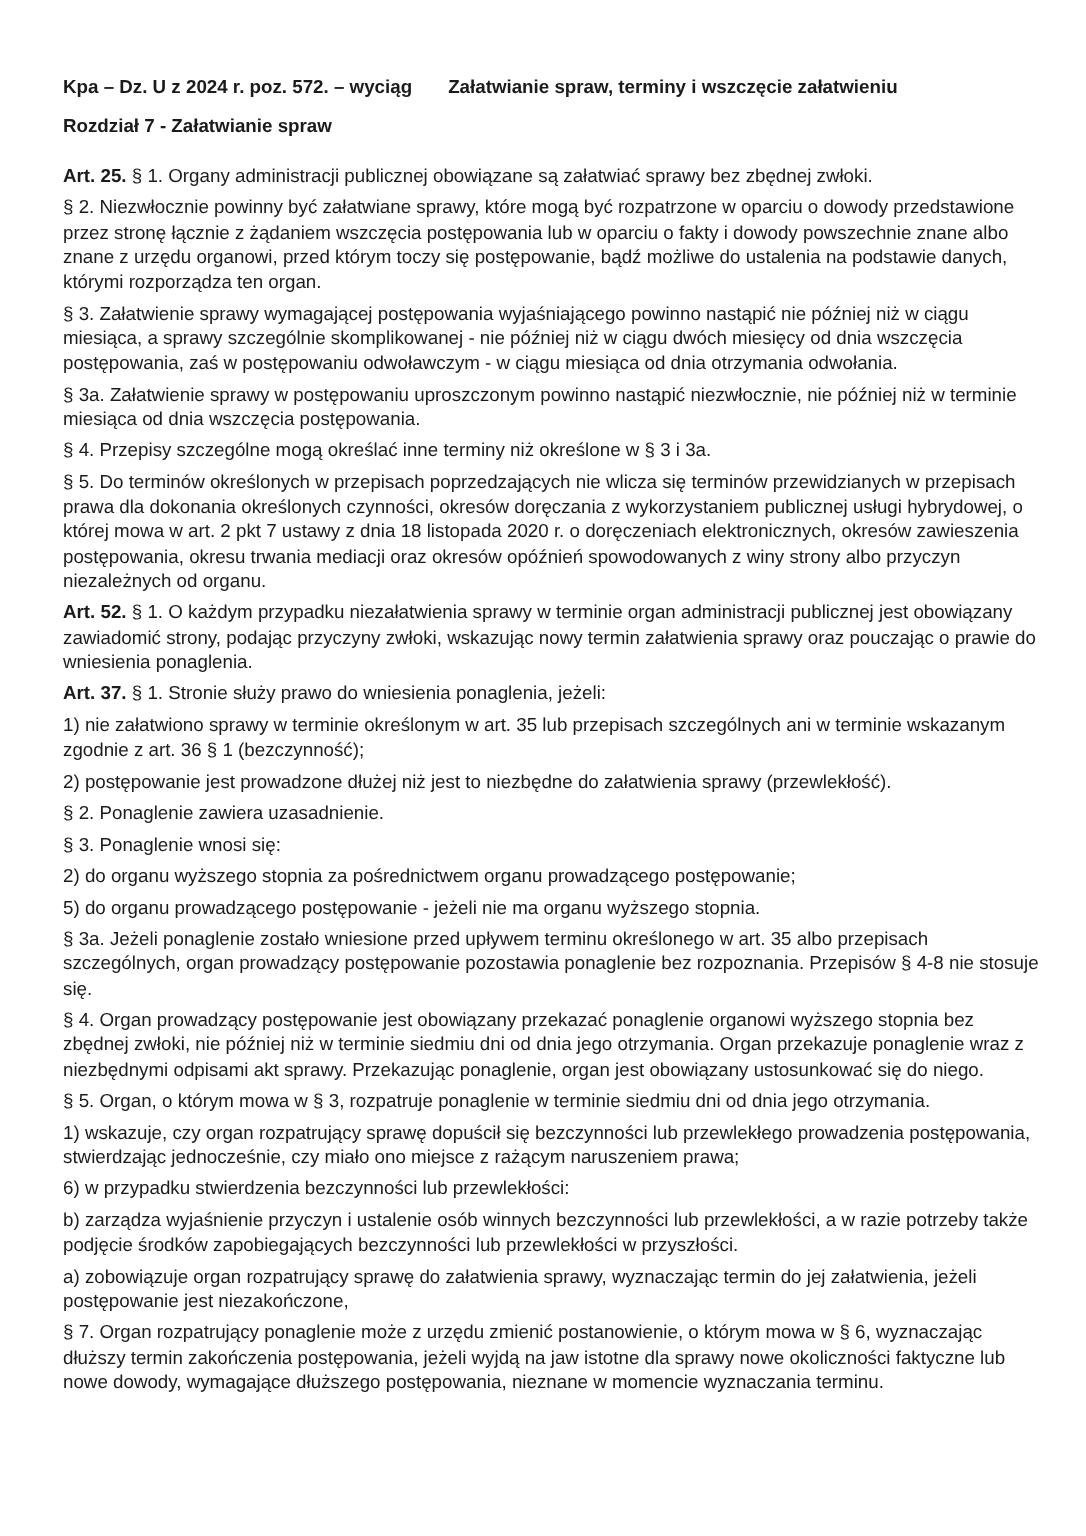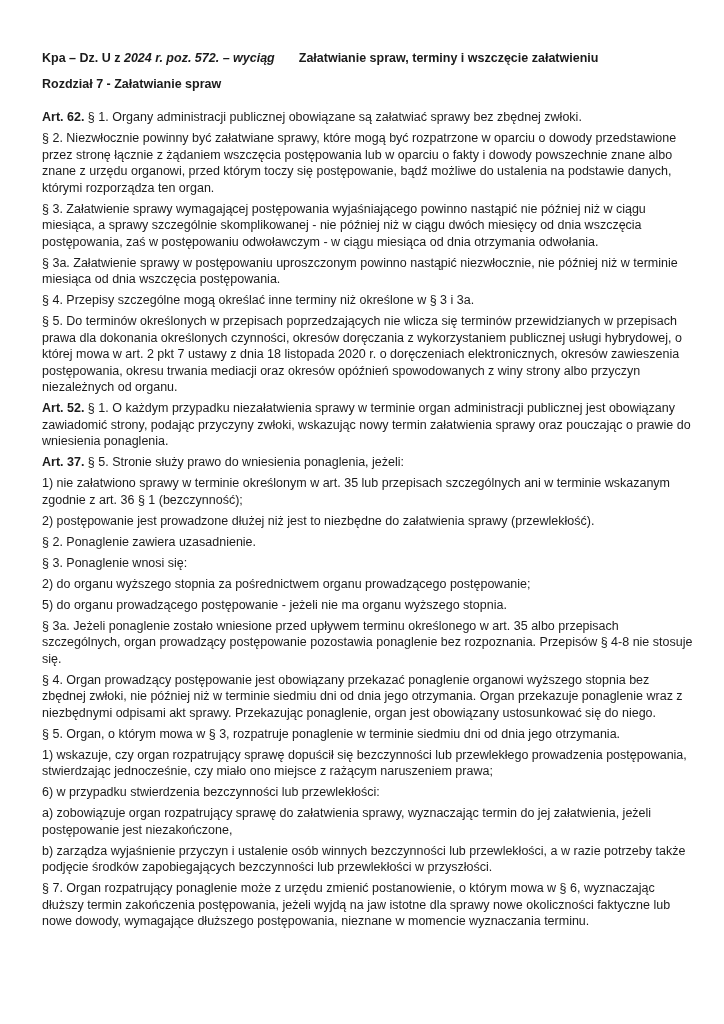--- a/index.html
+++ b/index.html
@@ -29,21 +29,20 @@
     font-size: 12.5px;
     line-height: 16.5px;
     margin: 0;
   }
   .hdr {
     font-weight: bold;
     margin-bottom: 9px;
     white-space: nowrap;
   }
   .hdr .law-italic {
-    font-style: italic;
   }
   .hdr-gap {
     display: inline-block;
     width: 24px;
   }
   .chapter {
     font-weight: bold;
     margin-bottom: 17px;
   }
   .para {
@@ -57,36 +56,36 @@
 <body>
 
 <div class="page">
   <div class="doc-text">
 
     <p class="hdr"><span>Kpa – Dz. U z </span><span class="law-italic">2024 r. poz. 572. – wyciąg</span><span class="hdr-gap"></span><span>Załatwianie spraw, terminy i wszczęcie załatwieniu</span></p>
 
     <p class="chapter">Rozdział 7 - Załatwianie spraw</p>
 
     <div id="doc-body">
-  <p class="para"><b class="prefix">Art. 62. </b><span class="ptext">§ 1. Organy administracji publicznej obowiązane są załatwiać sprawy bez zbędnej zwłoki.</span></p>
+  <p class="para"><b class="prefix">Art. 25. </b><span class="ptext">§ 1. Organy administracji publicznej obowiązane są załatwiać sprawy bez zbędnej zwłoki.</span></p>
 
   <p class="para"><b class="prefix"></b><span class="ptext">§ 2. Niezwłocznie powinny być załatwiane sprawy, które mogą być rozpatrzone w oparciu o dowody przedstawione przez stronę łącznie z żądaniem wszczęcia postępowania lub w oparciu o fakty i dowody powszechnie znane albo znane z urzędu organowi, przed którym toczy się postępowanie, bądź możliwe do ustalenia na podstawie danych, którymi rozporządza ten organ.</span></p>
 
   <p class="para"><b class="prefix"></b><span class="ptext">§ 3. Załatwienie sprawy wymagającej postępowania wyjaśniającego powinno nastąpić nie później niż w ciągu miesiąca, a sprawy szczególnie skomplikowanej - nie później niż w ciągu dwóch miesięcy od dnia wszczęcia postępowania, zaś w postępowaniu odwoławczym - w ciągu miesiąca od dnia otrzymania odwołania.</span></p>
 
   <p class="para"><b class="prefix"></b><span class="ptext">§ 3a. Załatwienie sprawy w postępowaniu uproszczonym powinno nastąpić niezwłocznie, nie później niż w terminie miesiąca od dnia wszczęcia postępowania.</span></p>
 
   <p class="para"><b class="prefix"></b><span class="ptext">§ 4. Przepisy szczególne mogą określać inne terminy niż określone w § 3 i 3a.</span></p>
 
   <p class="para"><b class="prefix"></b><span class="ptext">§ 5. Do terminów określonych w przepisach poprzedzających nie wlicza się terminów przewidzianych w przepisach prawa dla dokonania określonych czynności, okresów doręczania z wykorzystaniem publicznej usługi hybrydowej, o której mowa w art. 2 pkt 7 ustawy z dnia 18 listopada 2020 r. o doręczeniach elektronicznych, okresów zawieszenia postępowania, okresu trwania mediacji oraz okresów opóźnień spowodowanych z winy strony albo przyczyn niezależnych od organu.</span></p>
 
   <p class="para"><b class="prefix">Art. 52. </b><span class="ptext">§ 1. O każdym przypadku niezałatwienia sprawy w terminie organ administracji publicznej jest obowiązany zawiadomić strony, podając przyczyny zwłoki, wskazując nowy termin załatwienia sprawy oraz pouczając o prawie do wniesienia ponaglenia.</span></p>
 
 
-  <p class="para"><b class="prefix">Art. 37. </b><span class="ptext">§ 5. Stronie służy prawo do wniesienia ponaglenia, jeżeli:</span></p>
+  <p class="para"><b class="prefix">Art. 37. </b><span class="ptext">§ 1. Stronie służy prawo do wniesienia ponaglenia, jeżeli:</span></p>
 
   <p class="para"><b class="prefix"></b><span class="ptext">1) nie załatwiono sprawy w terminie określonym w art. 35 lub przepisach szczególnych ani w terminie wskazanym zgodnie z art. 36 § 1 (bezczynność);</span></p>
 
   <p class="para"><b class="prefix"></b><span class="ptext">2) postępowanie jest prowadzone dłużej niż jest to niezbędne do załatwienia sprawy (przewlekłość).</span></p>
 
   <p class="para"><b class="prefix"></b><span class="ptext">§ 2. Ponaglenie zawiera uzasadnienie.</span></p>
 
   <p class="para"><b class="prefix"></b><span class="ptext">§ 3. Ponaglenie wnosi się:</span></p>
 
   <p class="para"><b class="prefix"></b><span class="ptext">2) do organu wyższego stopnia za pośrednictwem organu prowadzącego postępowanie;</span></p>
@@ -97,21 +96,21 @@
 
   <p class="para"><b class="prefix"></b><span class="ptext">§ 4. Organ prowadzący postępowanie jest obowiązany przekazać ponaglenie organowi wyższego stopnia bez zbędnej zwłoki, nie później niż w terminie siedmiu dni od dnia jego otrzymania. Organ przekazuje ponaglenie wraz z niezbędnymi odpisami akt sprawy. Przekazując ponaglenie, organ jest obowiązany ustosunkować się do niego.</span></p>
 
   <p class="para"><b class="prefix"></b><span class="ptext">§ 5. Organ, o którym mowa w § 3, rozpatruje ponaglenie w terminie siedmiu dni od dnia jego otrzymania.</span></p>
 
 
   <p class="para"><b class="prefix"></b><span class="ptext">1) wskazuje, czy organ rozpatrujący sprawę dopuścił się bezczynności lub przewlekłego prowadzenia postępowania, stwierdzając jednocześnie, czy miało ono miejsce z rażącym naruszeniem prawa;</span></p>
 
   <p class="para"><b class="prefix"></b><span class="ptext">6) w przypadku stwierdzenia bezczynności lub przewlekłości:</span></p>
 
+  <p class="para"><b class="prefix"></b><span class="ptext">b) zarządza wyjaśnienie przyczyn i ustalenie osób winnych bezczynności lub przewlekłości, a w razie potrzeby także podjęcie środków zapobiegających bezczynności lub przewlekłości w przyszłości.</span></p>
+
   <p class="para"><b class="prefix"></b><span class="ptext">a) zobowiązuje organ rozpatrujący sprawę do załatwienia sprawy, wyznaczając termin do jej załatwienia, jeżeli postępowanie jest niezakończone,</span></p>
-
-  <p class="para"><b class="prefix"></b><span class="ptext">b) zarządza wyjaśnienie przyczyn i ustalenie osób winnych bezczynności lub przewlekłości, a w razie potrzeby także podjęcie środków zapobiegających bezczynności lub przewlekłości w przyszłości.</span></p>
 
   <p class="para"><b class="prefix"></b><span class="ptext">§ 7. Organ rozpatrujący ponaglenie może z urzędu zmienić postanowienie, o którym mowa w § 6, wyznaczając dłuższy termin zakończenia postępowania, jeżeli wyjdą na jaw istotne dla sprawy nowe okoliczności faktyczne lub nowe dowody, wymagające dłuższego postępowania, nieznane w momencie wyznaczania terminu.</span></p>
 </div>
 
   </div>
 </div>
 
 </body></html>

